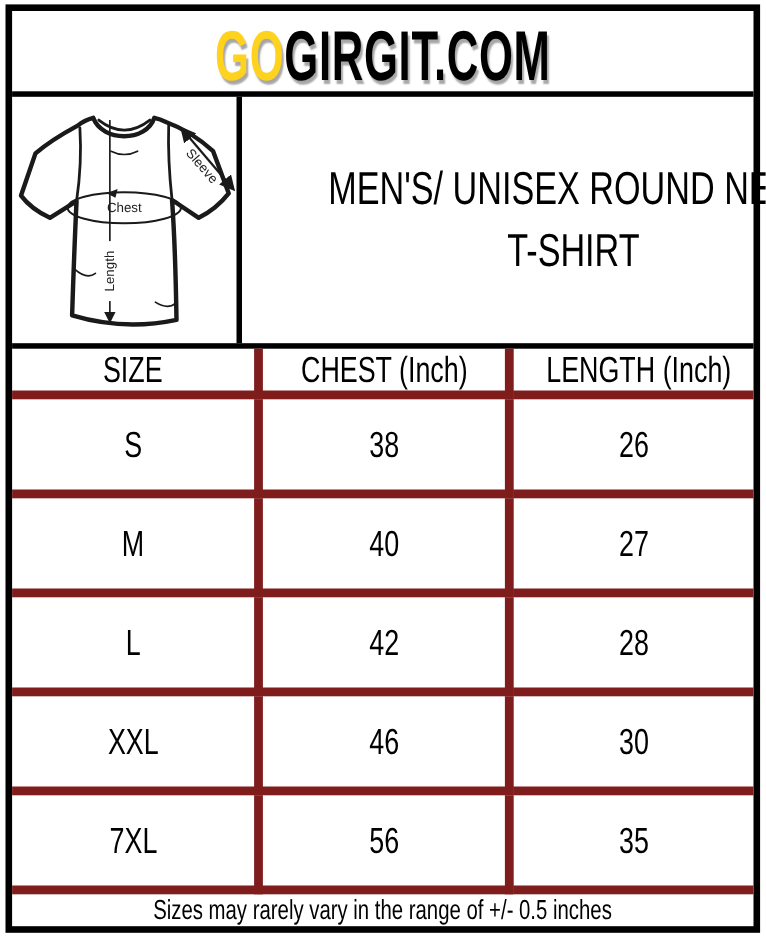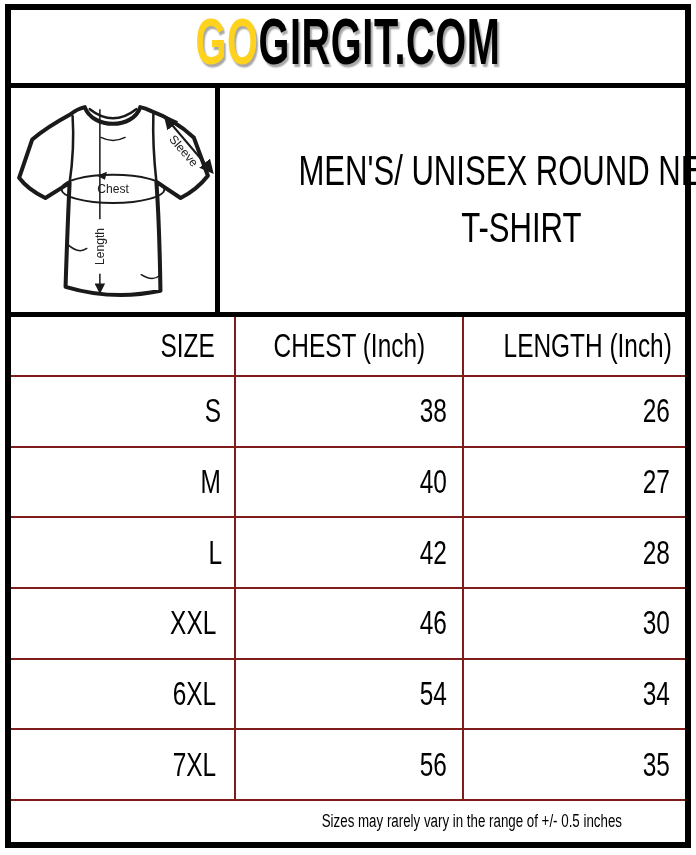--- a/index.html
+++ b/index.html
@@ -4,21 +4,21 @@
 <style>
   * { margin: 0; padding: 0; box-sizing: border-box; }
   html, body { width: 696px; height: 855px; background: #fff; overflow: hidden;
     font-family: "Liberation Sans", sans-serif; color: #000; }
 
   .frame { margin: 4px 0 0 5px; width: 686px; height: 844px;
     border: 6px solid #000; background: #fff; display: flex; flex-direction: column; }
 
   
   .brand-bar { height: 78px; border-bottom: 5px solid #000;
-    display: flex; align-items: flex-start; justify-content: center; }
+    display: flex; align-items: flex-end; justify-content: center; }
   .logo { display: inline-block; transform: scaleX(0.62); white-space: nowrap;
     font-size: 64px; font-weight: bold; letter-spacing: 1px; line-height: 1;
     text-shadow: 3px 3px 2px rgba(0,0,0,0.35); }
   .logo .prefix { color: #FFD21E; }
   .logo .suffix { color: #000; }
 
   
   .hero { height: 229px; border-bottom: 5px solid #000; display: flex; }
   .diagram-cell { width: 222px; border-right: 5px solid #000;
     display: flex; align-items: center; justify-content: center; }
@@ -26,25 +26,25 @@
     align-items: center; justify-content: center; }
   .product-title { font-size: 42px; font-weight: 400; line-height: 1.35;
     text-align: center; }
   .product-title .cond { display: inline-block; transform: scaleX(0.74);
     white-space: nowrap; }
 
   
   .table-wrap { flex: 1; display: flex; }
   table { border-collapse: collapse; border-style: hidden; width: 100%;
     height: 100%; table-layout: fixed; }
-  th, td { border: 2px solid #7f1d1d; text-align: right; vertical-align: middle;
-    padding: 10px; font-weight: 400; }
+  th, td { border: 8px solid #7f1d1d; text-align: center; vertical-align: middle;
+    padding: 0; font-weight: 400; }
   th { font-size: 33px; }
   td { font-size: 33px; }
-  tfoot td { font-size: 18px; }
+  tfoot td { font-size: 25px; }
   .cond { display: inline-block; transform: scaleX(0.74); white-space: nowrap; }
 
   
   svg .ink { stroke: #1a1a1a; fill: none; stroke-linecap: round; stroke-linejoin: round; }
   svg text { font-family: "Liberation Sans", sans-serif; fill: #222; }
 </style>
 </head>
 <body>
 
 <div class="frame">
@@ -150,25 +150,20 @@
             <td><span class="cond">L</span></td>
             <td><span class="cond">42</span></td>
             <td><span class="cond">28</span></td>
           </tr>
           <tr>
             <td><span class="cond">XXL</span></td>
             <td><span class="cond">46</span></td>
             <td><span class="cond">30</span></td>
           </tr>
           <tr>
-            <td><span class="cond">6XL</span></td>
-            <td><span class="cond">54</span></td>
-            <td><span class="cond">34</span></td>
-          </tr>
-          <tr>
             <td><span class="cond">7XL</span></td>
             <td><span class="cond">56</span></td>
             <td><span class="cond">35</span></td>
           </tr>
         </tbody>
       <tfoot>
         <tr>
           <td colspan="3">
             <span class="cond">Sizes may rarely vary in the range of +/- 0.5 inches</span>
           </td>

